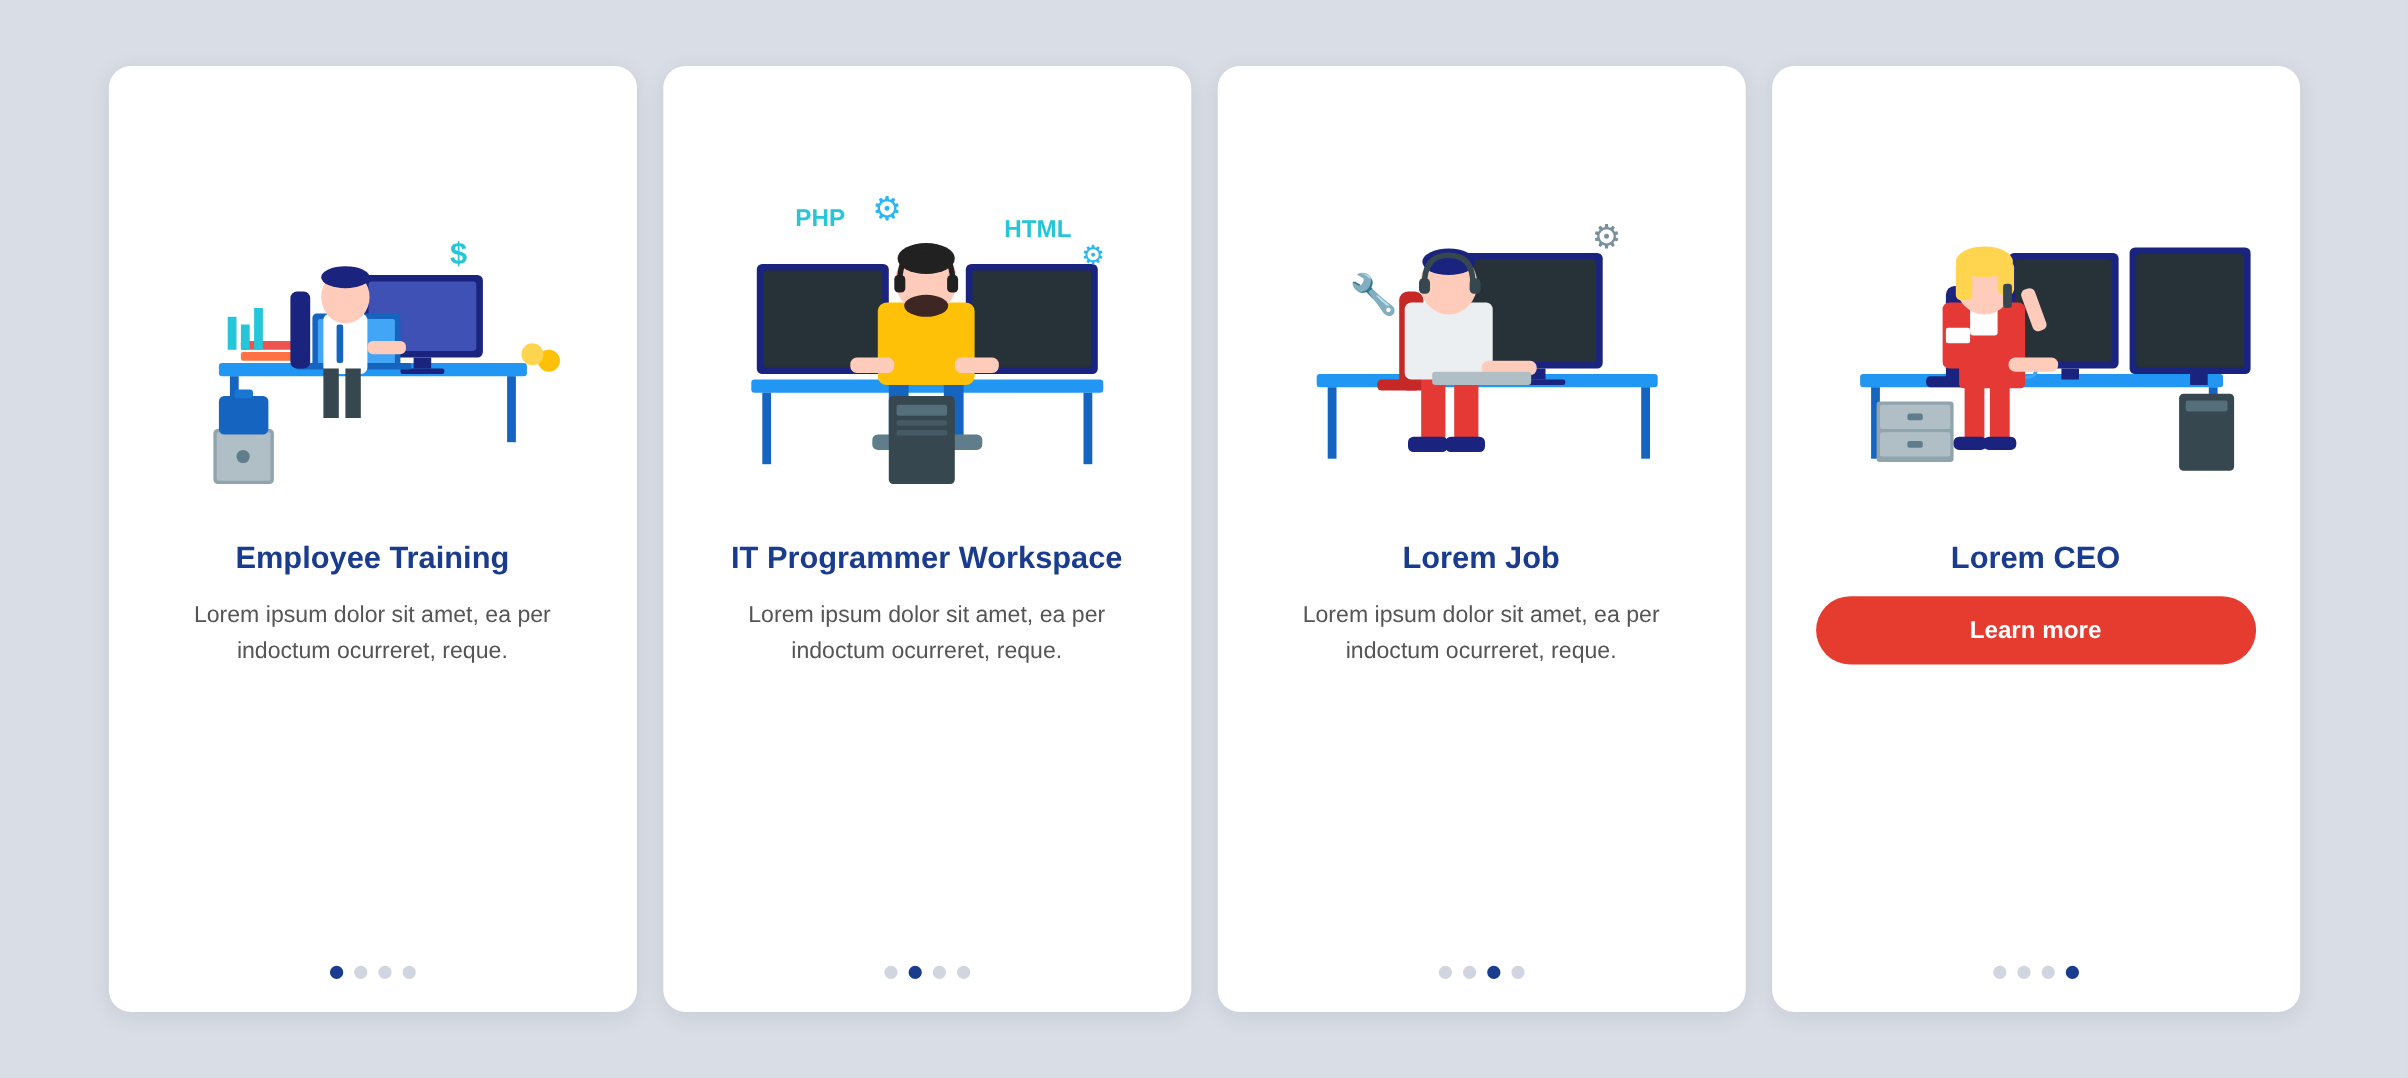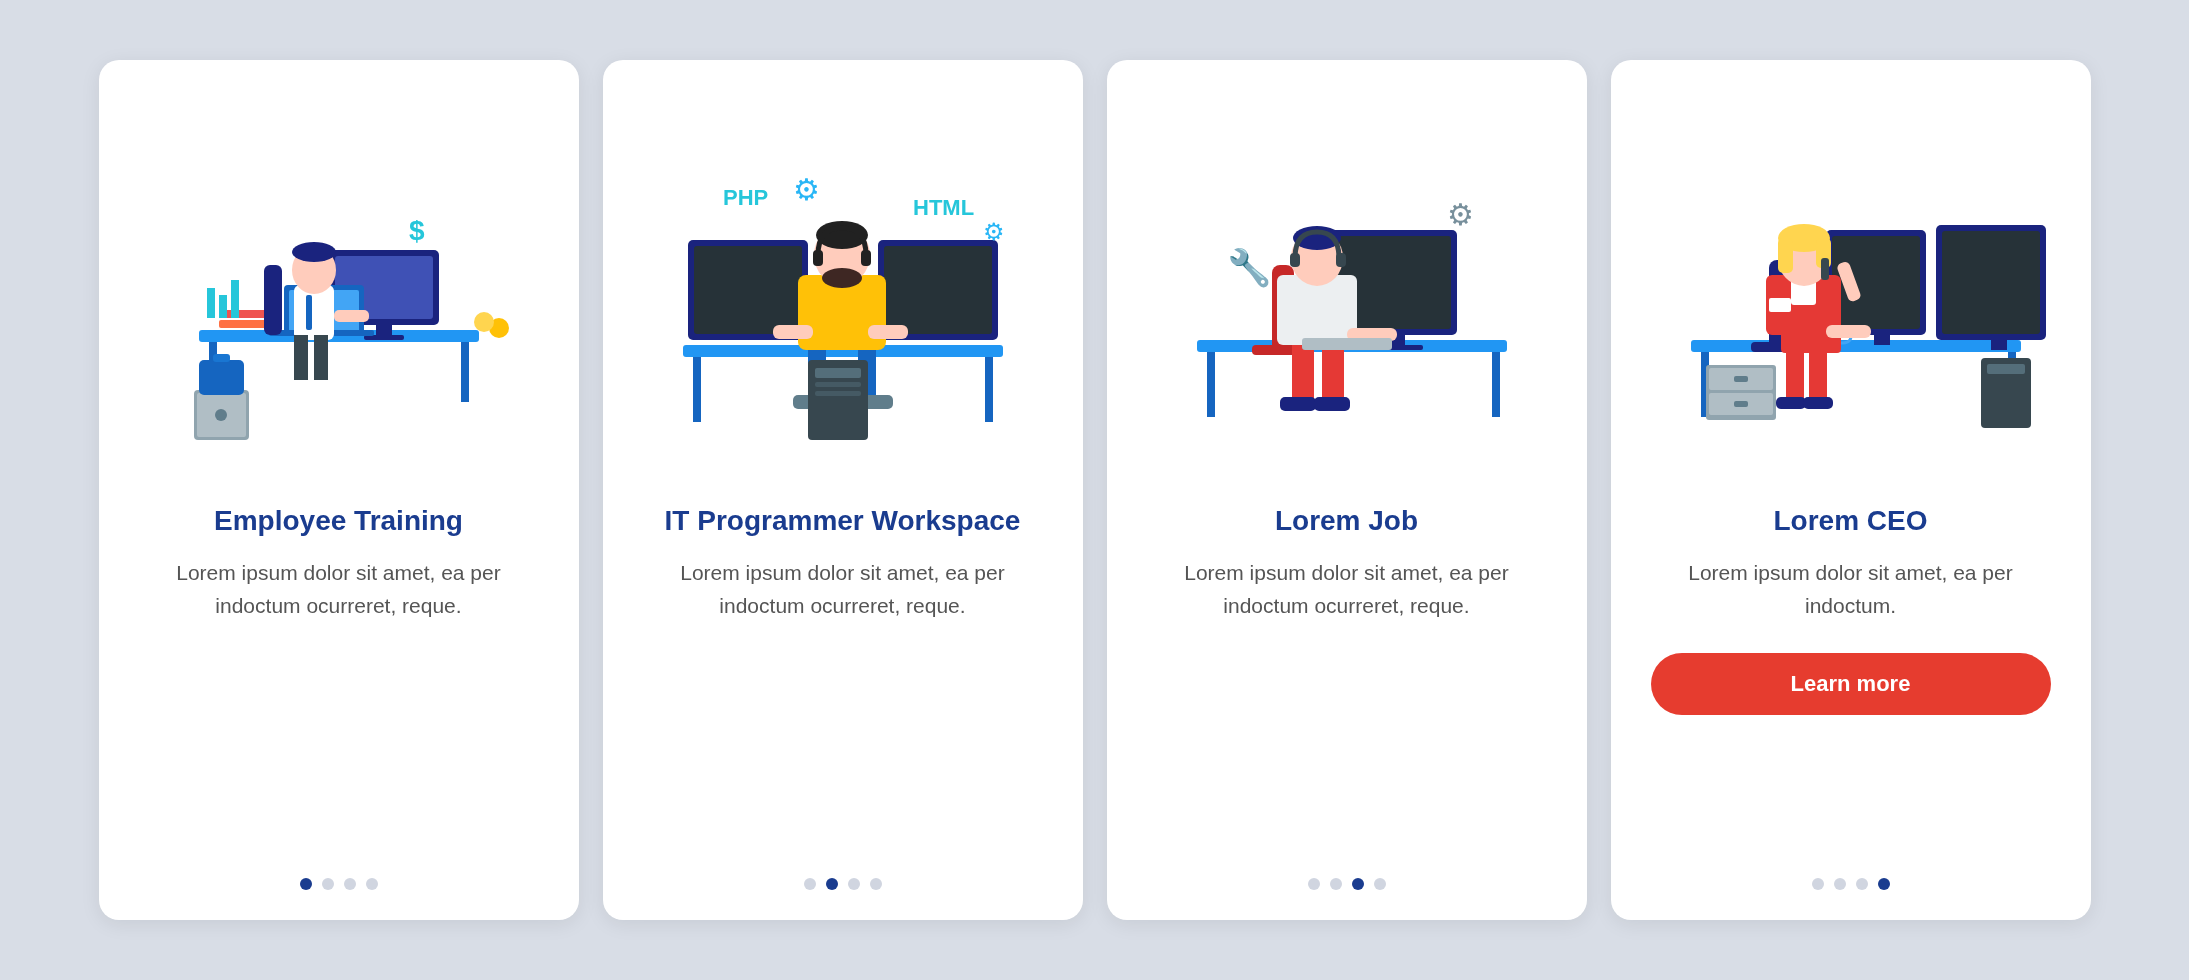--- a/index.html
+++ b/index.html
@@ -46,21 +46,20 @@
       width: 100%;
       height: 100%;
     }
 
     .card-title {
       font-size: 28px;
       font-weight: 700;
       color: #1a3c8f;
       margin-bottom: 18px;
       line-height: 1.2;
-      margin-top: 14px;
     }
 
     .card-description {
       font-size: 21px;
       color: #555;
       text-align: center;
       line-height: 1.6;
       margin-bottom: 30px;
     }
 
@@ -322,21 +321,20 @@
         <rect x="165" y="128" width="15" height="30" rx="5" fill="#FFD54F"></rect>
 
         <rect x="170" y="148" width="8" height="22" rx="3" fill="#37474F"></rect>
 
         <rect x="185" y="155" width="13" height="40" rx="5" fill="#FFCCBC" transform="rotate(-20 185 155)"></rect>
 
         <rect x="175" y="215" width="45" height="13" rx="6" fill="#FFCCBC"></rect>
       </svg>
     </div>
     <h2 class="card-title">Lorem CEO</h2>
-    <p class="card-description">Lorem ipsum dolor sit amet, ea per indoctum.</p>
     <button class="learn-more-btn">Learn more</button>
     <div class="card-dots">
       <div class="dot"></div>
       <div class="dot"></div>
       <div class="dot"></div>
       <div class="dot active"></div>
     </div>
   </div>
 
 </div>

